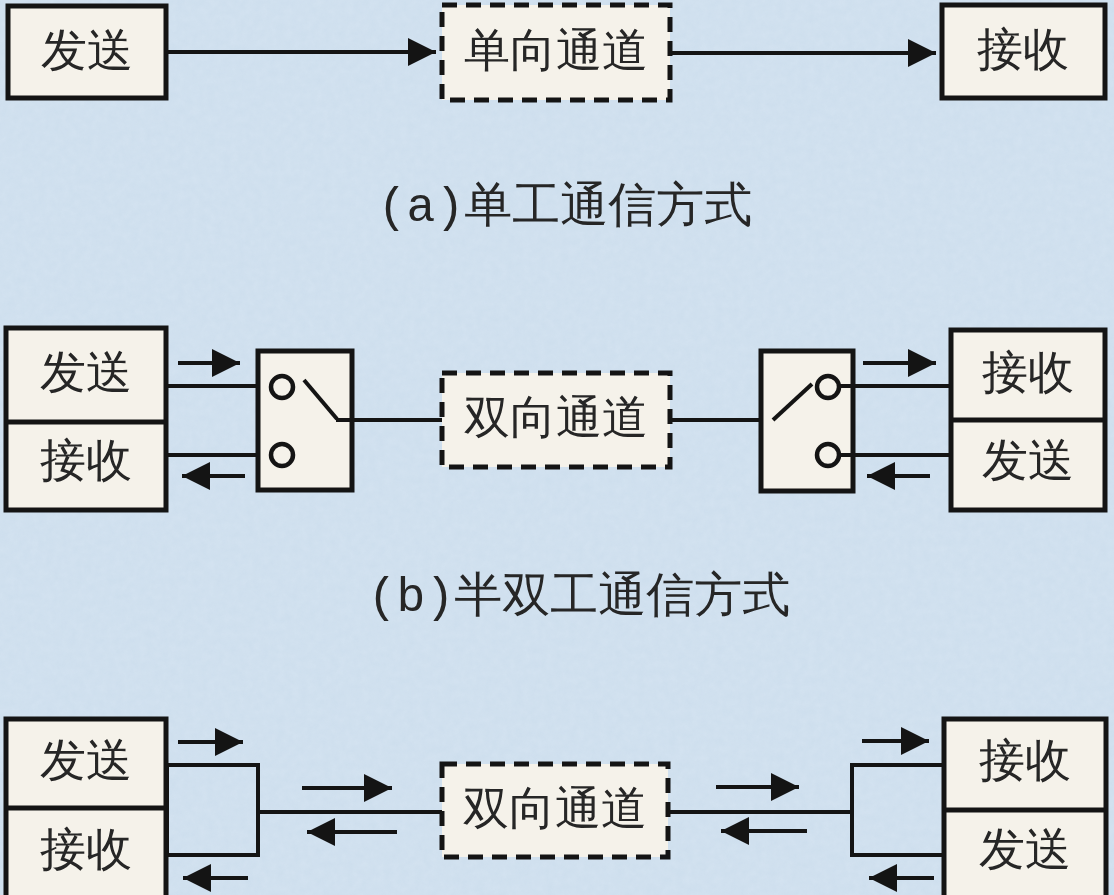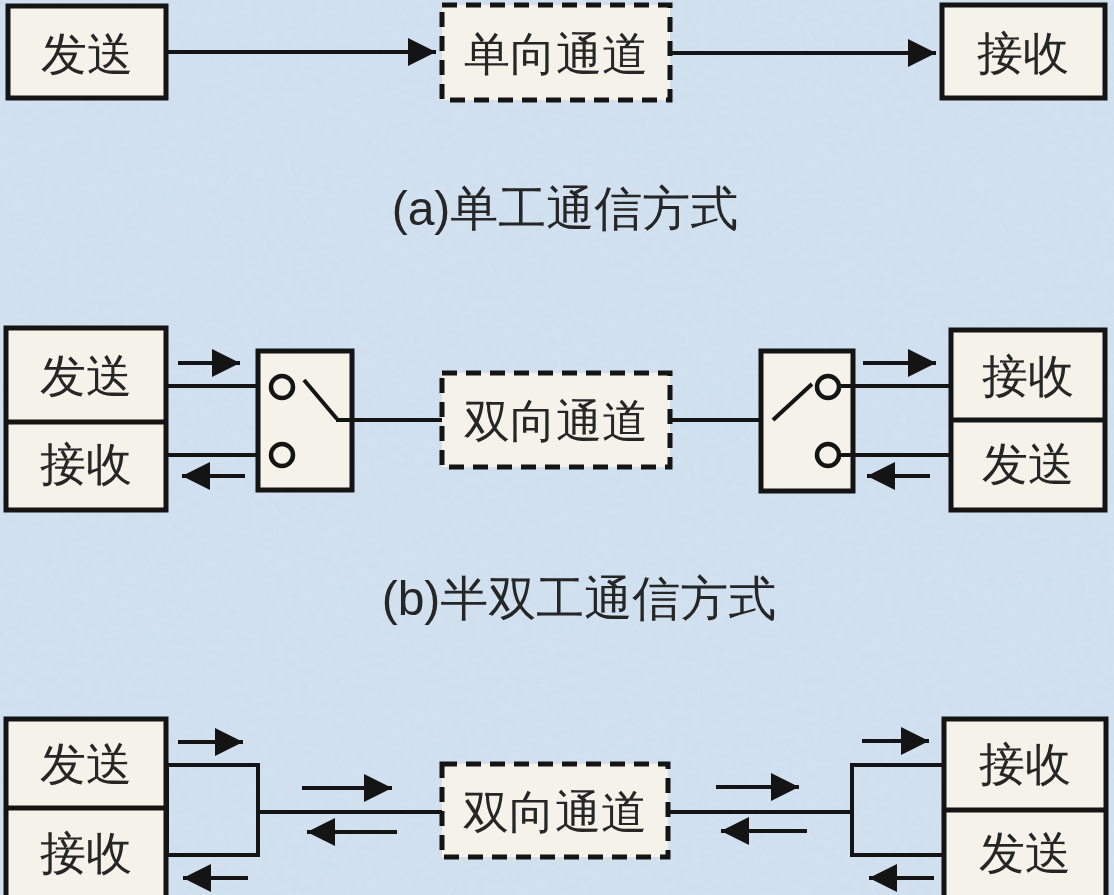--- a/index.html
+++ b/index.html
@@ -1,19 +1,19 @@
 <!DOCTYPE html>
 <html><head>
 <meta charset="utf-8">
 <style>
   html,body{margin:0;padding:0;background:#cfdfec;}
   .stage{
     width:1114px;height:895px;position:relative;overflow:hidden;
     background:#cfdfec;
-    font-family:Liberation Sans, sans-serif;
+    font-family:Liberation Mono, monospace;
   }
   svg{display:block}
   .solid-box{fill:#f5f2ea;stroke:#141414;stroke-width:5;}
   .dashed-box{fill:#f5f2ea;stroke:#141414;stroke-width:5;stroke-dasharray:15 9;}
   .wire{stroke:#141414;stroke-width:4;fill:none;}
   .divider{stroke:#141414;stroke-width:5;}
   .connector{fill:none;stroke:#141414;stroke-width:4;}
   .contact{fill:#f5f2ea;stroke:#141414;stroke-width:4.5;}
   .label{font-size:46px;fill:#262626;text-anchor:middle;dominant-baseline:central;}
   .caption{font-size:48px;fill:#262626;text-anchor:middle;dominant-baseline:central;}

